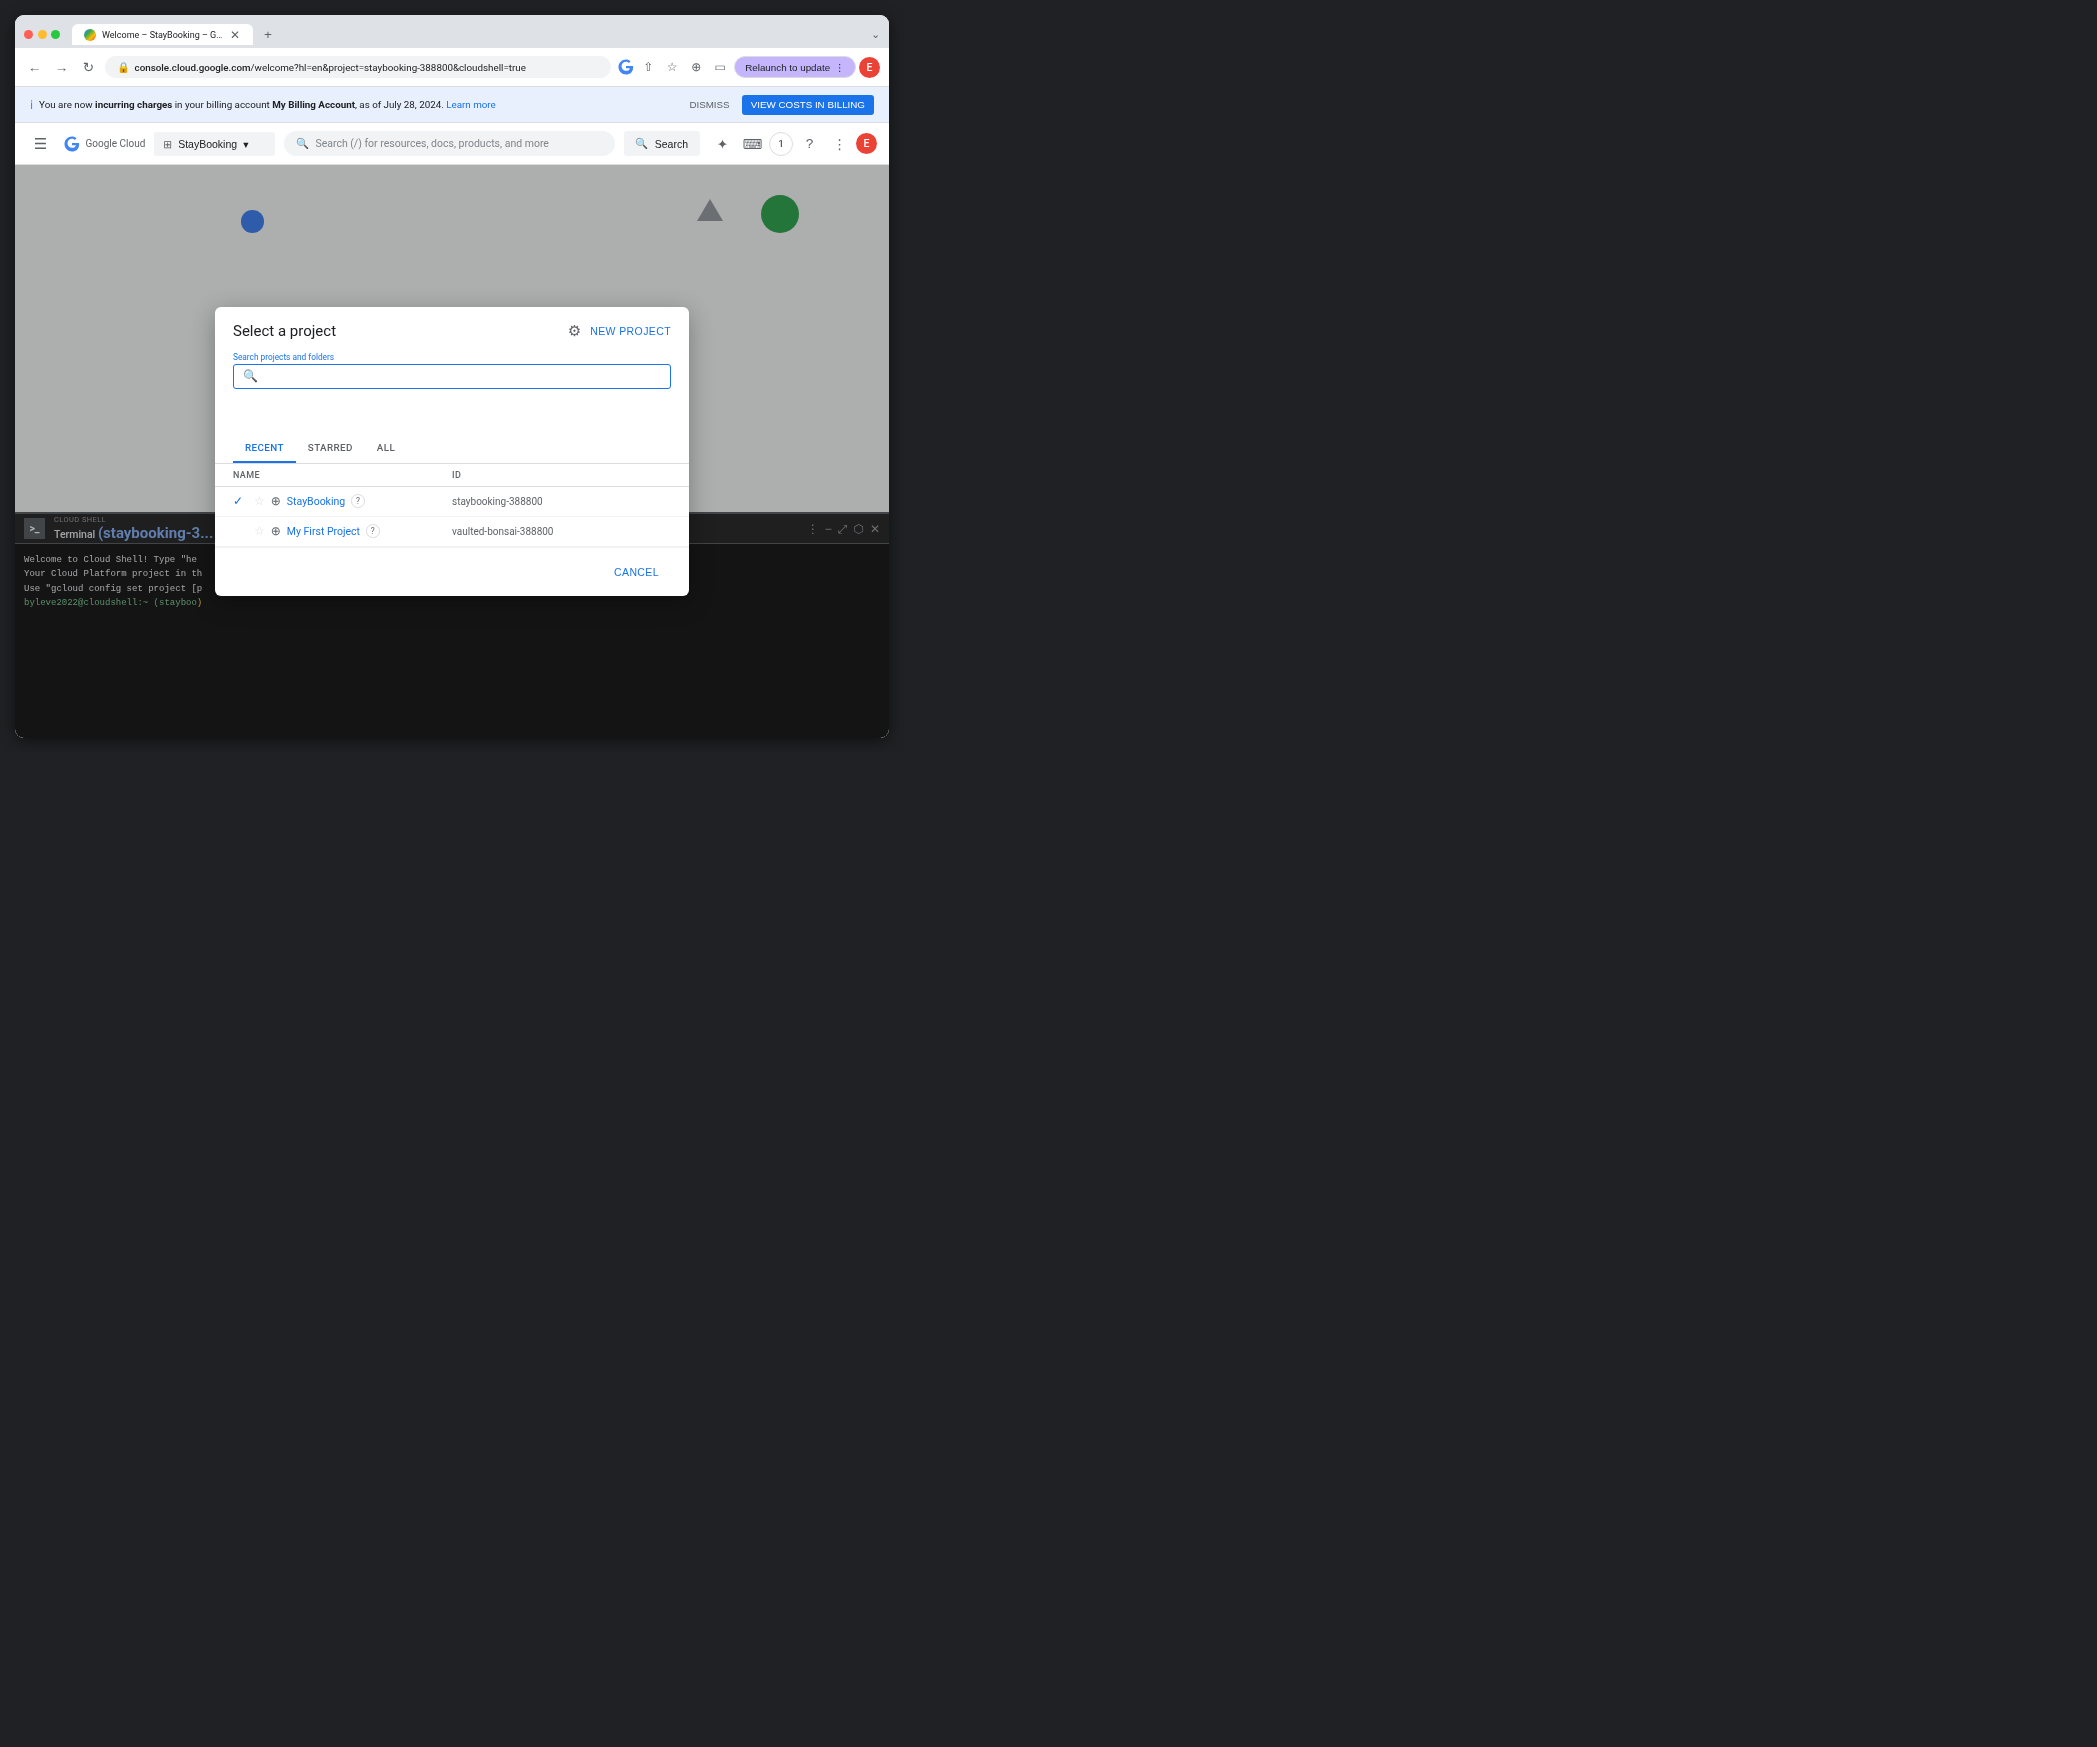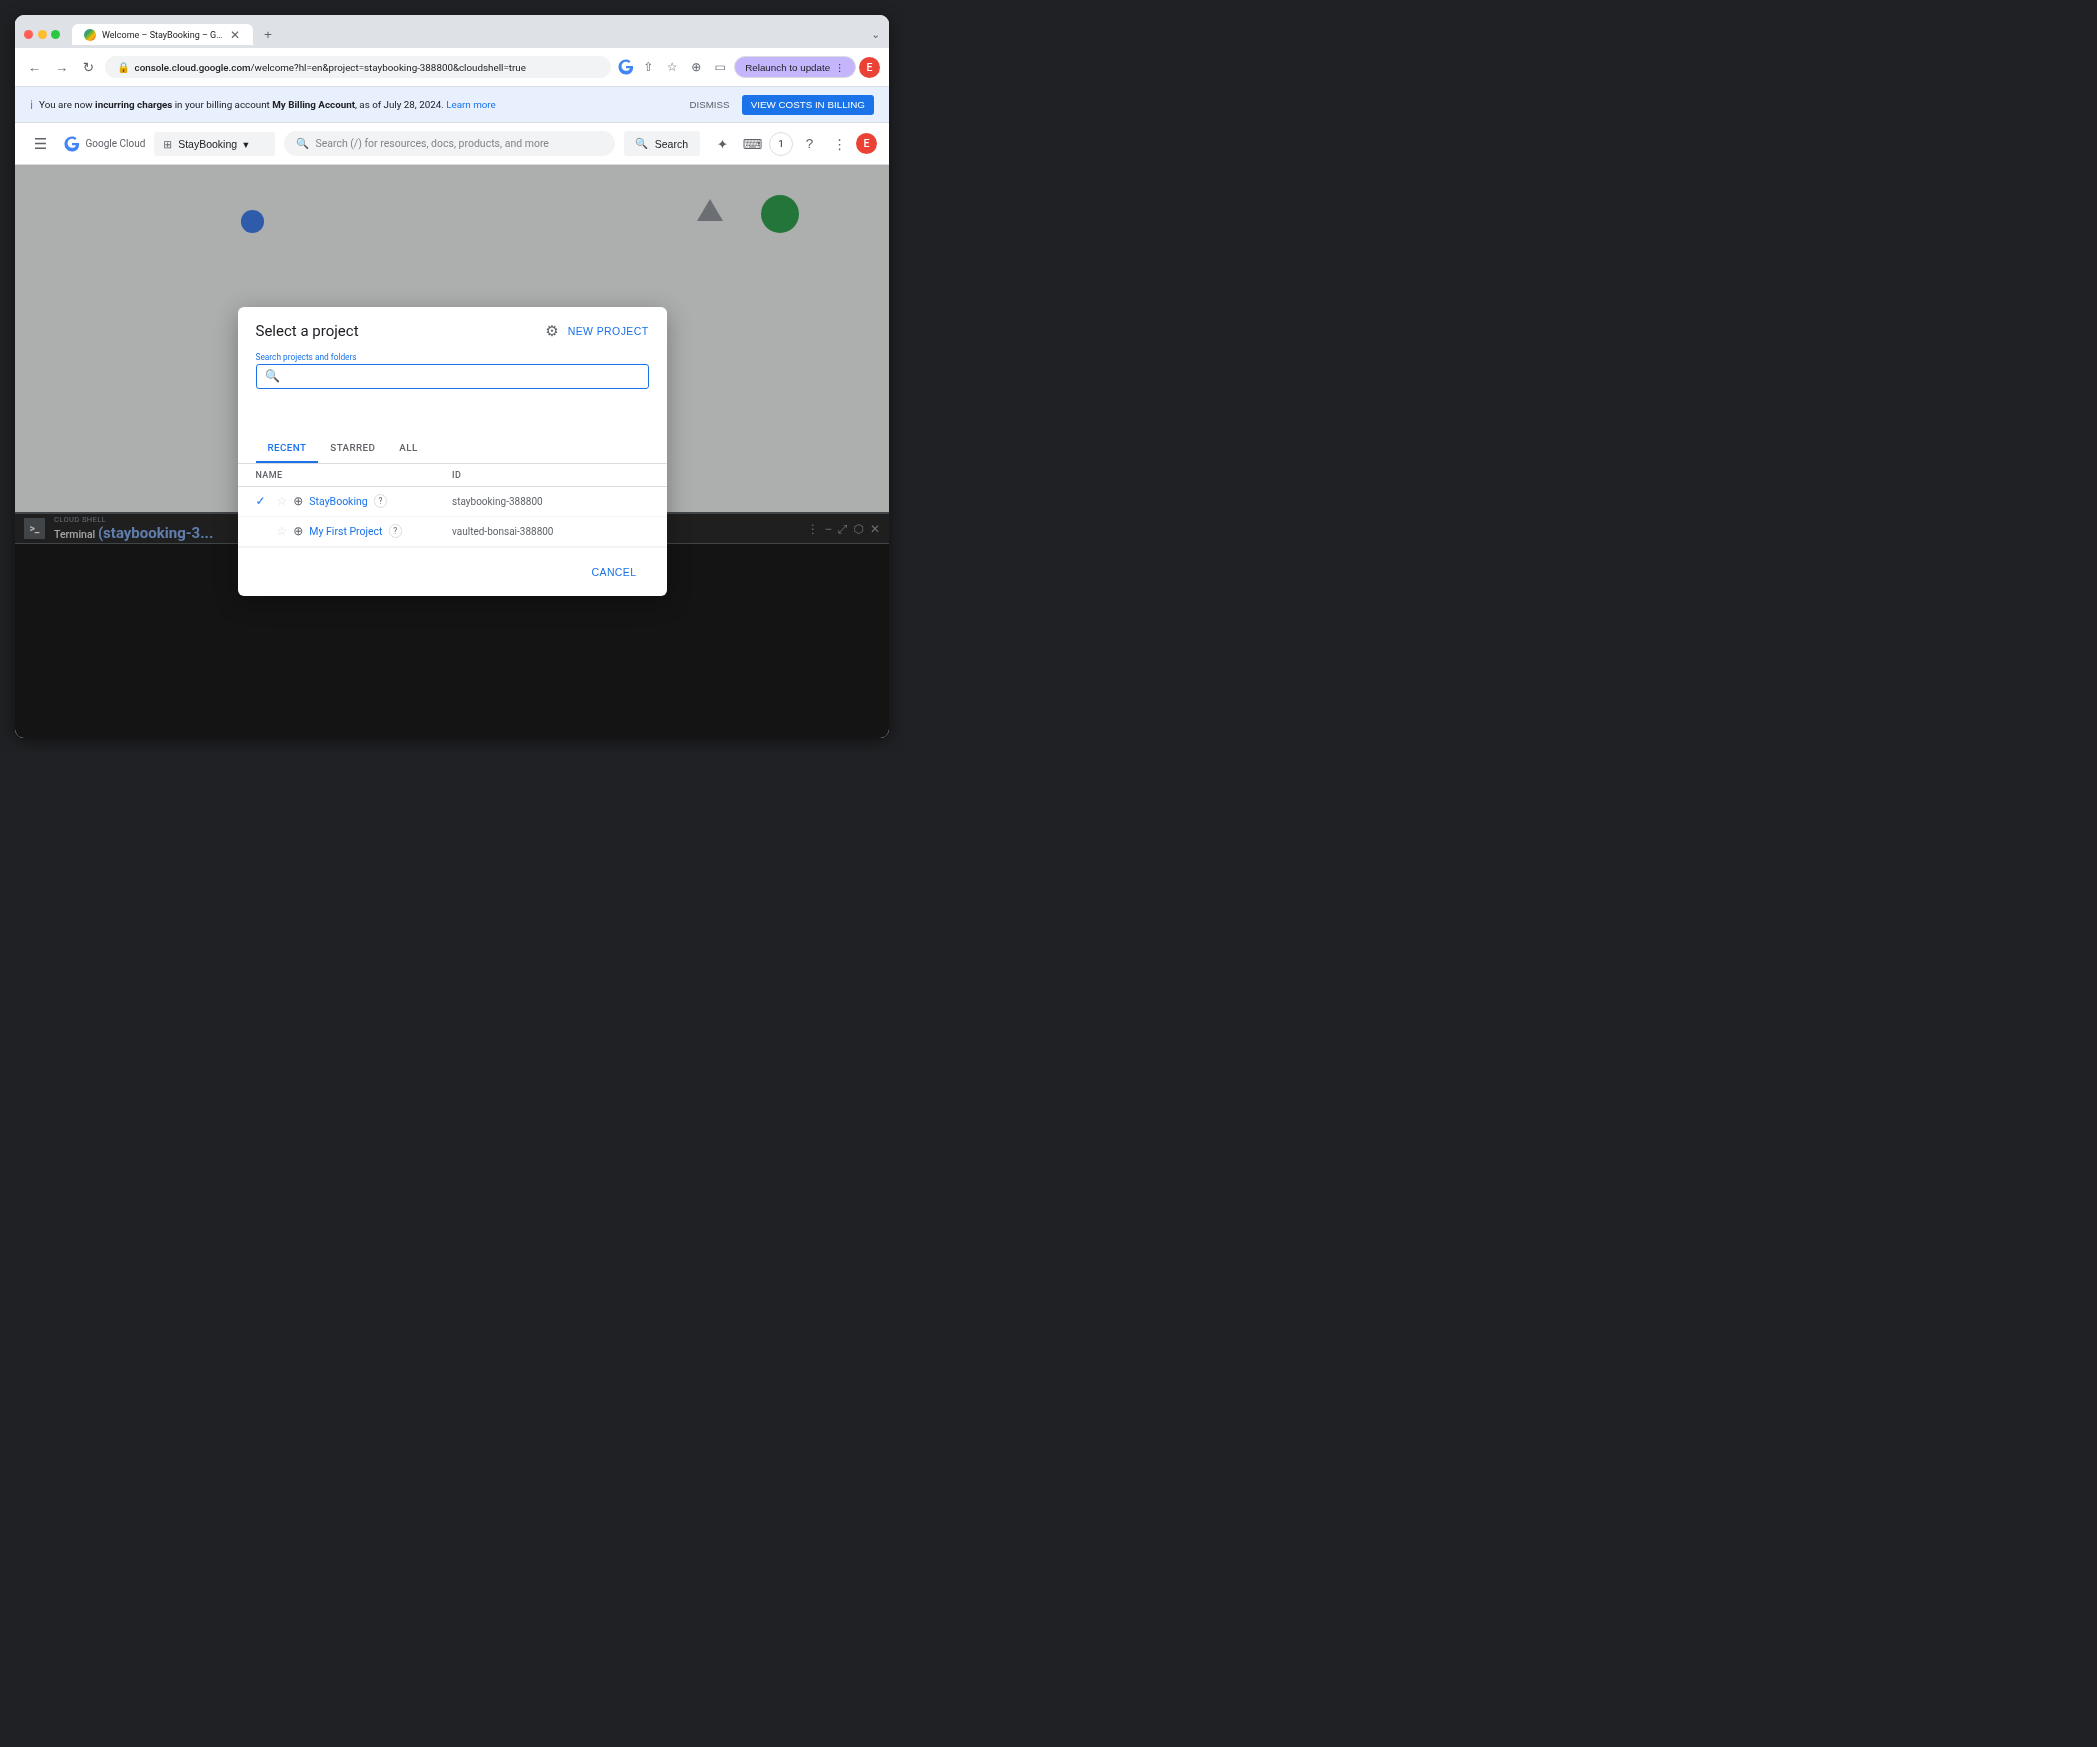--- a/index.html
+++ b/index.html
@@ -422,21 +422,21 @@
       align-items: center;
       justify-content: center;
       z-index: 100;
     }
 
     
     .project-dialog {
       background: #fff;
       border-radius: 6px;
       box-shadow: 0 6px 24px rgba(0,0,0,0.3);
-      width: 429px;
+      width: 474px;
       max-height: 452px;
       display: flex;
       flex-direction: column;
     }
     .dialog-header {
       display: flex;
       align-items: center;
       justify-content: space-between;
       padding: 15px 18px 12px;
     }
@@ -746,20 +746,28 @@
           </span>
         </div>
         <div class="shell-actions">
           <button class="shell-action-btn">⋮</button>
           <button class="shell-action-btn">−</button>
           <button class="shell-action-btn">⤢</button>
           <button class="shell-action-btn">⬡</button>
           <button class="shell-action-btn">✕</button>
         </div>
       </div>
+      <div class="shell-body">
+        <div><span class="shell-white">Welcome to Cloud Shell! Type "he</span></div>
+        <div><span class="shell-white">Your Cloud Platform project in th</span></div>
+        <div><span class="shell-white">Use "gcloud config set project [p</span></div>
+        <div>
+          <span class="shell-green">byleve2022@cloudshell:~ (stayboo</span><span class="shell-yellow">)</span>
+        </div>
+      </div>
     </div>
 
     <div class="modal-backdrop">
 
       <div class="project-dialog">
         <div class="dialog-header">
           <span class="dialog-title">Select a project</span>
           <div class="dialog-actions">
             <span class="settings-icon">⚙</span>
             <button class="new-project-btn">

